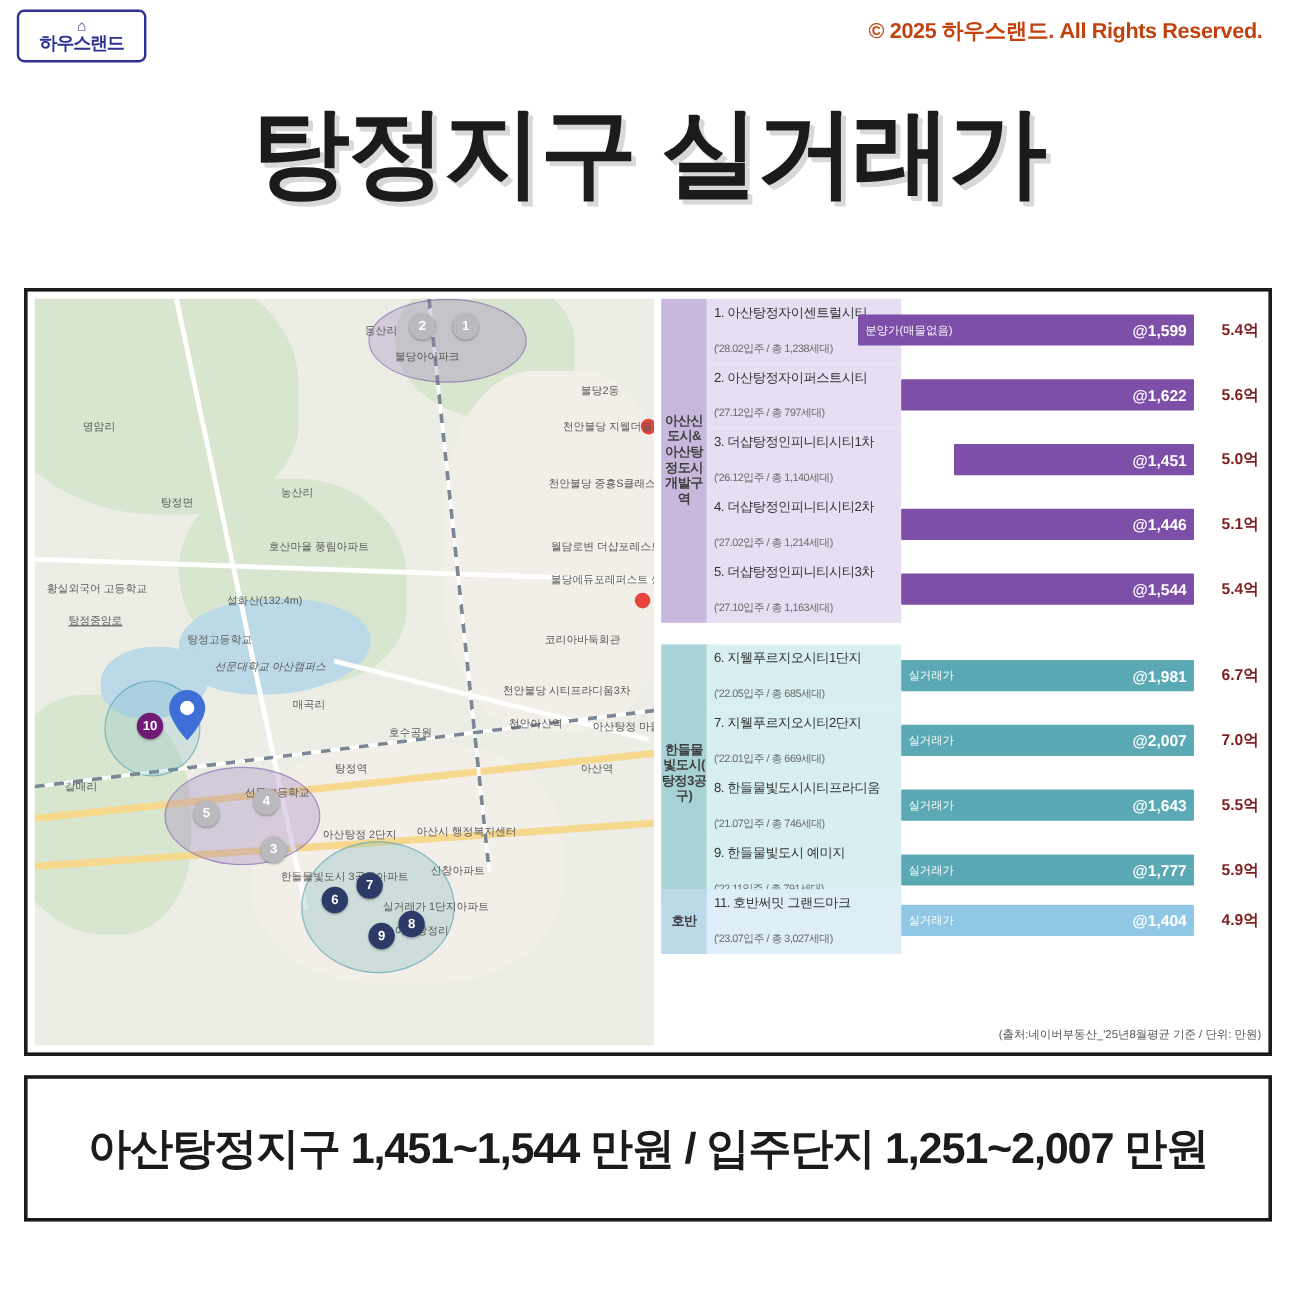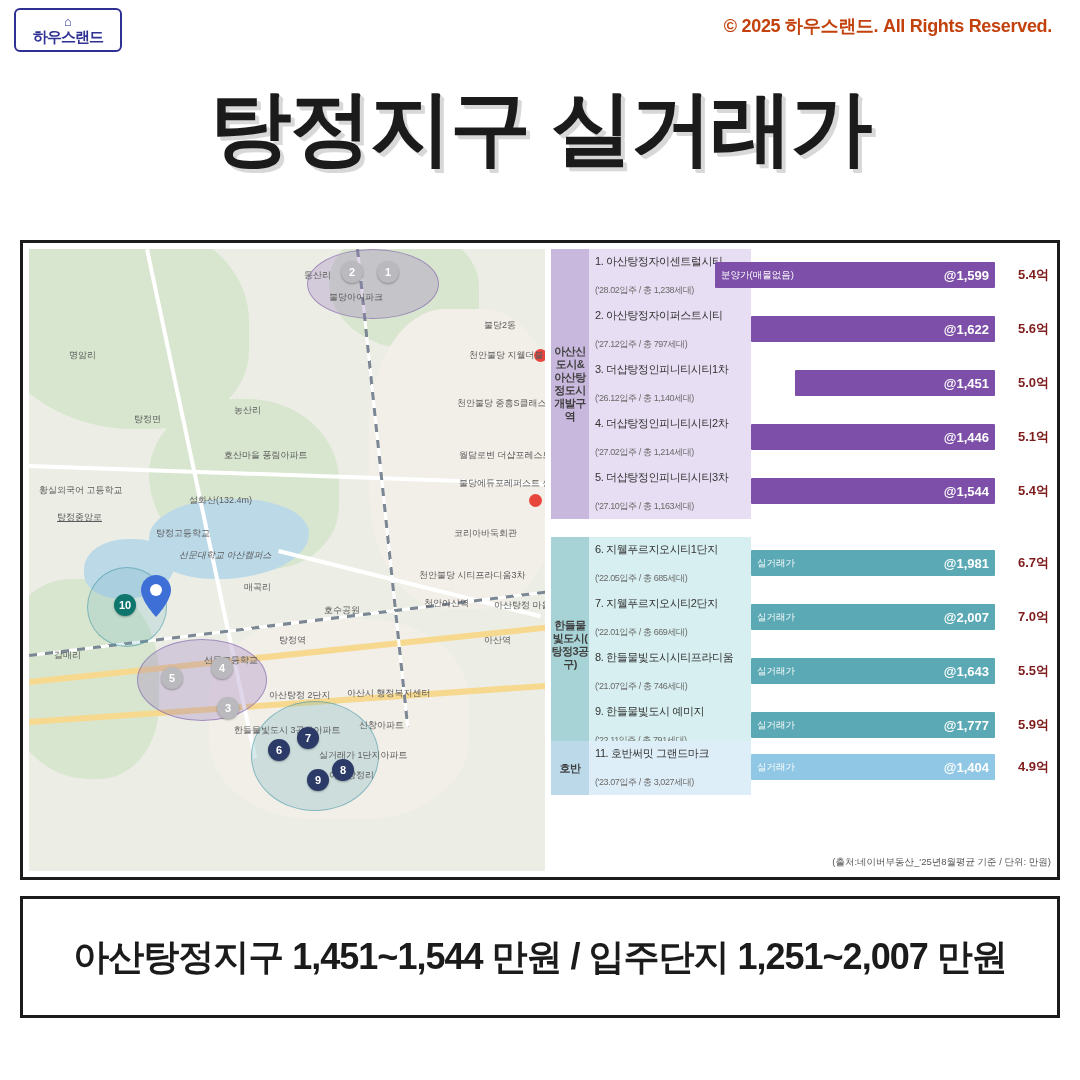--- a/index.html
+++ b/index.html
@@ -144,21 +144,21 @@
     color: #fff;
     font-size: 11px;
     font-weight: bold;
     display: flex;
     align-items: center;
     justify-content: center;
     box-shadow: 0 1px 2px rgba(0,0,0,0.3);
   }
   .pin-num.grey { background: #b9b9be; }
   .pin-num.navy { background: #2b3a67; }
-  .pin-num.dark { background: #0f766e; }
+  .pin-num.dark { background: #701a75; }
   .map-pin {
     position: absolute;
     width: 34px; height: 44px;
   }
   .map-pin svg { display:block; }
   .map-dot-red {
     position: absolute;
     width: 13px; height: 13px;
     border-radius: 50%;
     background: #e8453c;

